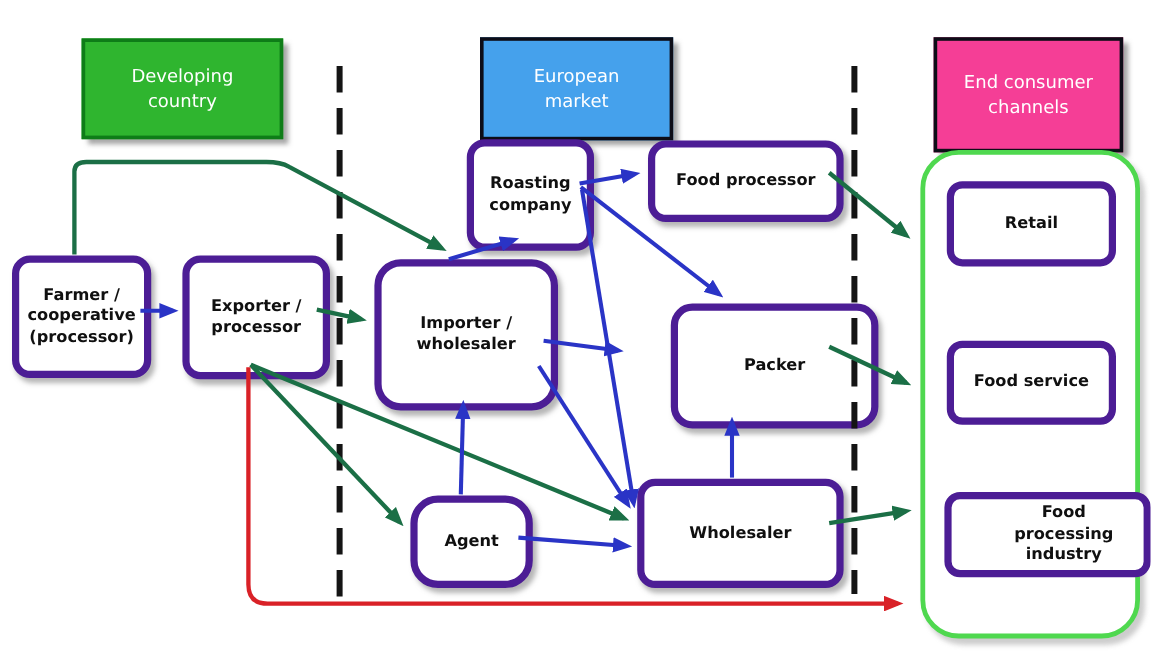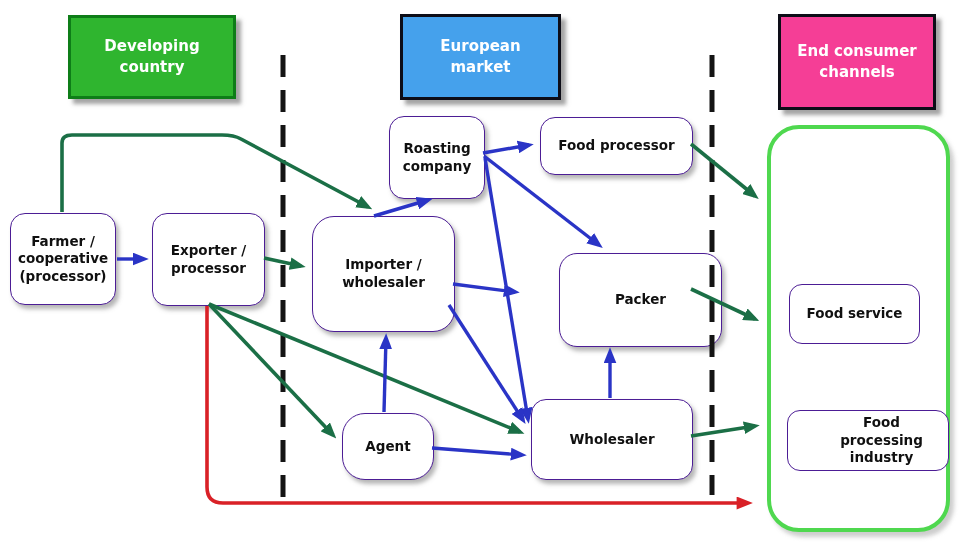--- a/index.html
+++ b/index.html
@@ -2,29 +2,29 @@
 <html><head>
 <meta charset="utf-8">
 <style>
   html,body{margin:0;padding:0;background:#ffffff;}
   #stage{
     position:relative;width:959px;height:543px;background:#ffffff;overflow:hidden;
     font-family:"DejaVu Sans","Liberation Sans",sans-serif;
   }
   .hdr{
     position:absolute;display:flex;align-items:center;justify-content:center;text-align:center;
-    font-weight:bold;font-size:15px;line-height:1.4;color:#ffffff;white-space:pre-line;
-    border:3px solid #0d0d17;box-shadow:5px 5px 4px rgba(90,90,90,.55);
+    font-weight:normal;font-size:15px;line-height:1.4;color:#ffffff;white-space:pre-line;
+    border:3px solid #0d0d17;box-shadow:5px 5px 4px rgba(90,90,90,.55);margin-top:17px;
   }
   .hdr-green{background:#2fb52f;border-color:#0e7d18;}
   .hdr-blue{background:#45a1ec;}
   .hdr-pink{background:#f53e96;}
   .node{
     position:absolute;display:flex;align-items:center;justify-content:center;text-align:center;
-    background:#ffffff;border:1px solid #4c1d95;border-radius:15px;
+    background:#ffffff;border:6px solid #4c1d95;border-radius:15px;
     font-weight:bold;font-size:13.5px;line-height:1.3;color:#101010;white-space:pre-line;
     box-shadow:3px 4px 4px rgba(110,110,110,.5);
   }
   .consumer-container{
     position:absolute;left:767px;top:125px;width:175px;height:399px;
     background:#ffffff;border:4px solid #4fd84f;border-radius:32px;
     box-shadow:4px 5px 4px rgba(130,130,130,.4);
   }
   svg.overlay{position:absolute;left:0;top:0;pointer-events:none;}
 </style>
@@ -49,20 +49,21 @@
 processor</div>
   <div class="node" style="left:312px;top:216px;width:141px;height:114px;border-radius:22px;">Importer /
 wholesaler</div>
   <div class="node" style="left:389px;top:116px;width:94px;height:81px;">Roasting
 company</div>
   <div class="node" style="left:540px;top:117px;width:151px;height:56px;text-align:right;">Food processor</div>
   <div class="node" style="left:559px;top:253px;width:161px;height:92px;border-radius:18px;">Packer</div>
   <div class="node" style="left:342px;top:413px;width:90px;height:65px;border-radius:23px;">Agent</div>
   <div class="node" style="left:531px;top:399px;width:160px;height:79px;">Wholesaler</div>
 
+  <div class="node" style="left:789px;top:151px;width:129px;height:59px;box-shadow:none;border-radius:13px;">Retail</div>
   <div class="node" style="left:789px;top:284px;width:129px;height:58px;box-shadow:none;border-radius:13px;">Food service</div>
   <div class="node" style="left:787px;top:410px;width:133px;height:59px;box-shadow:none;border-radius:13px;padding-left:27px;">Food
 processing
 industry</div>
 
   <svg class="overlay" width="959" height="543" viewBox="0 0 959 543">
     <defs>
       <marker id="ab" viewBox="0 0 10 8" markerWidth="16" markerHeight="13" refX="7" refY="4" orient="auto" markerUnits="userSpaceOnUse">
           <path d="M0,0 L10,4 L0,8 Z" fill="#2a34c6"></path>
         </marker>

